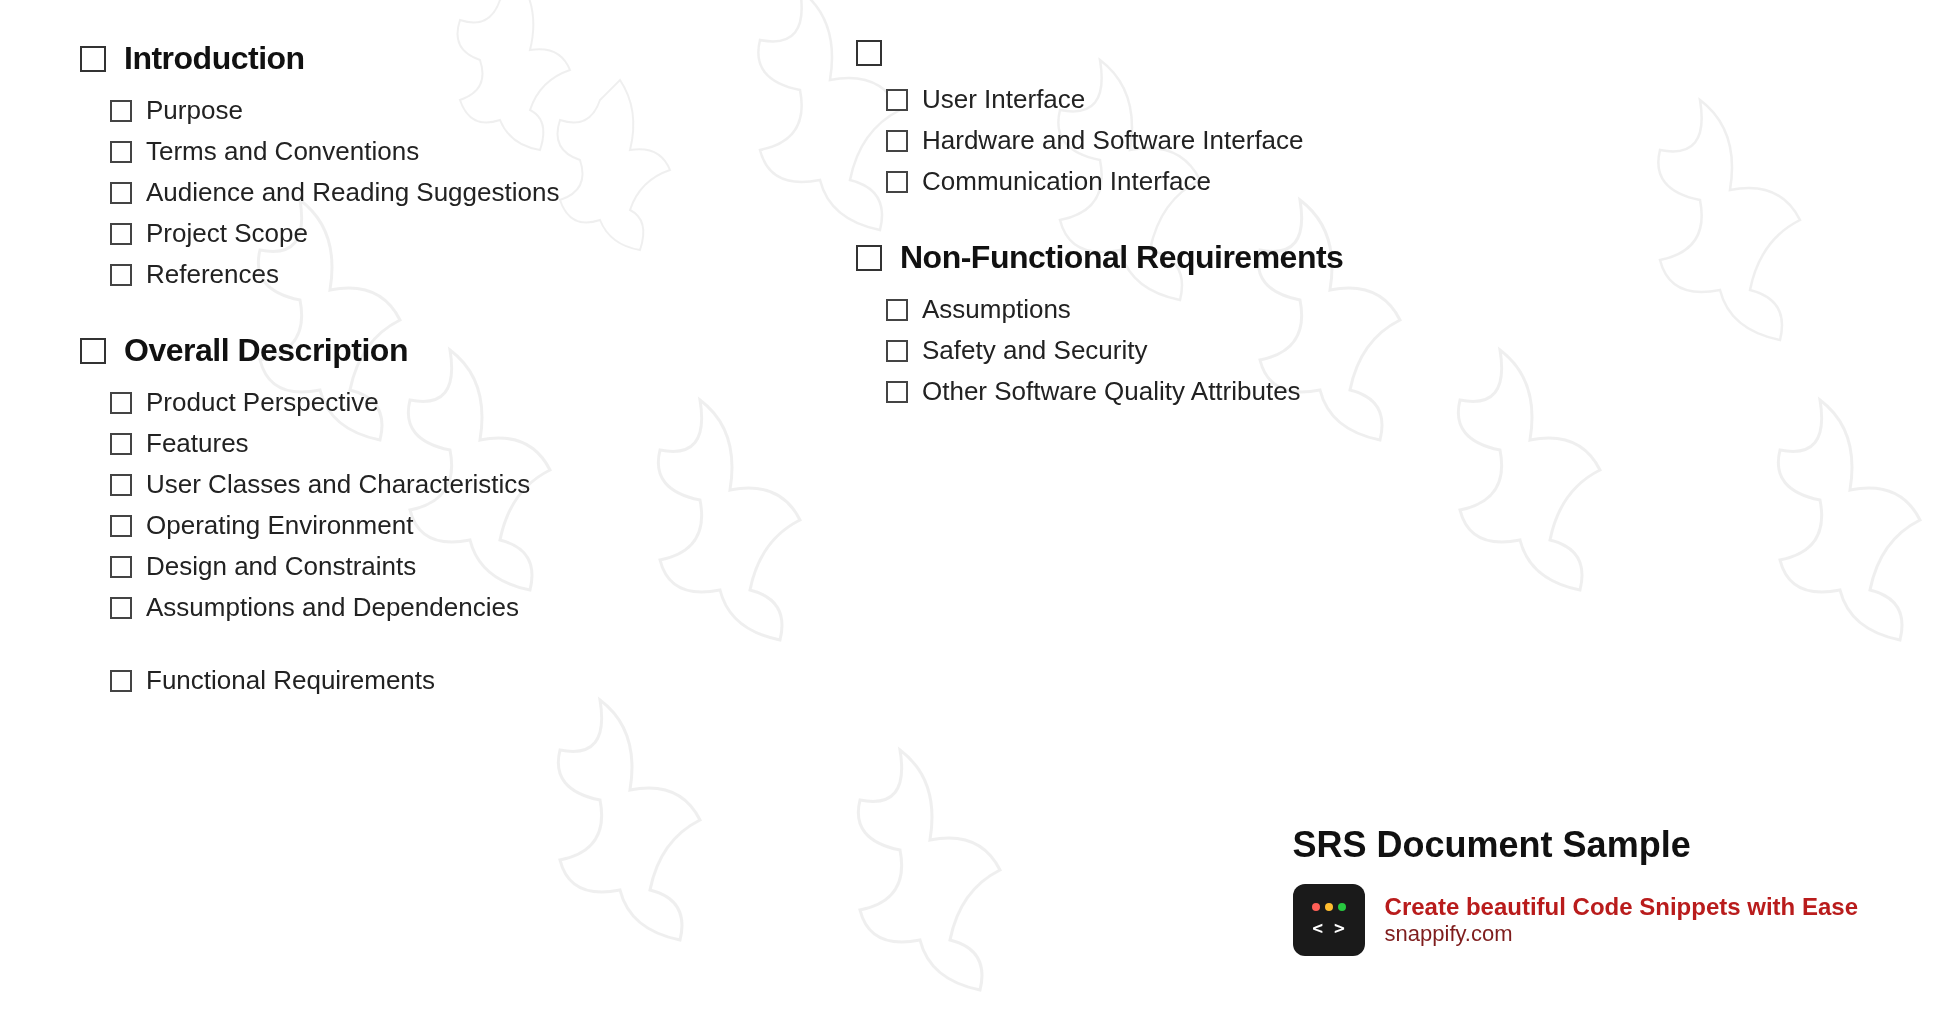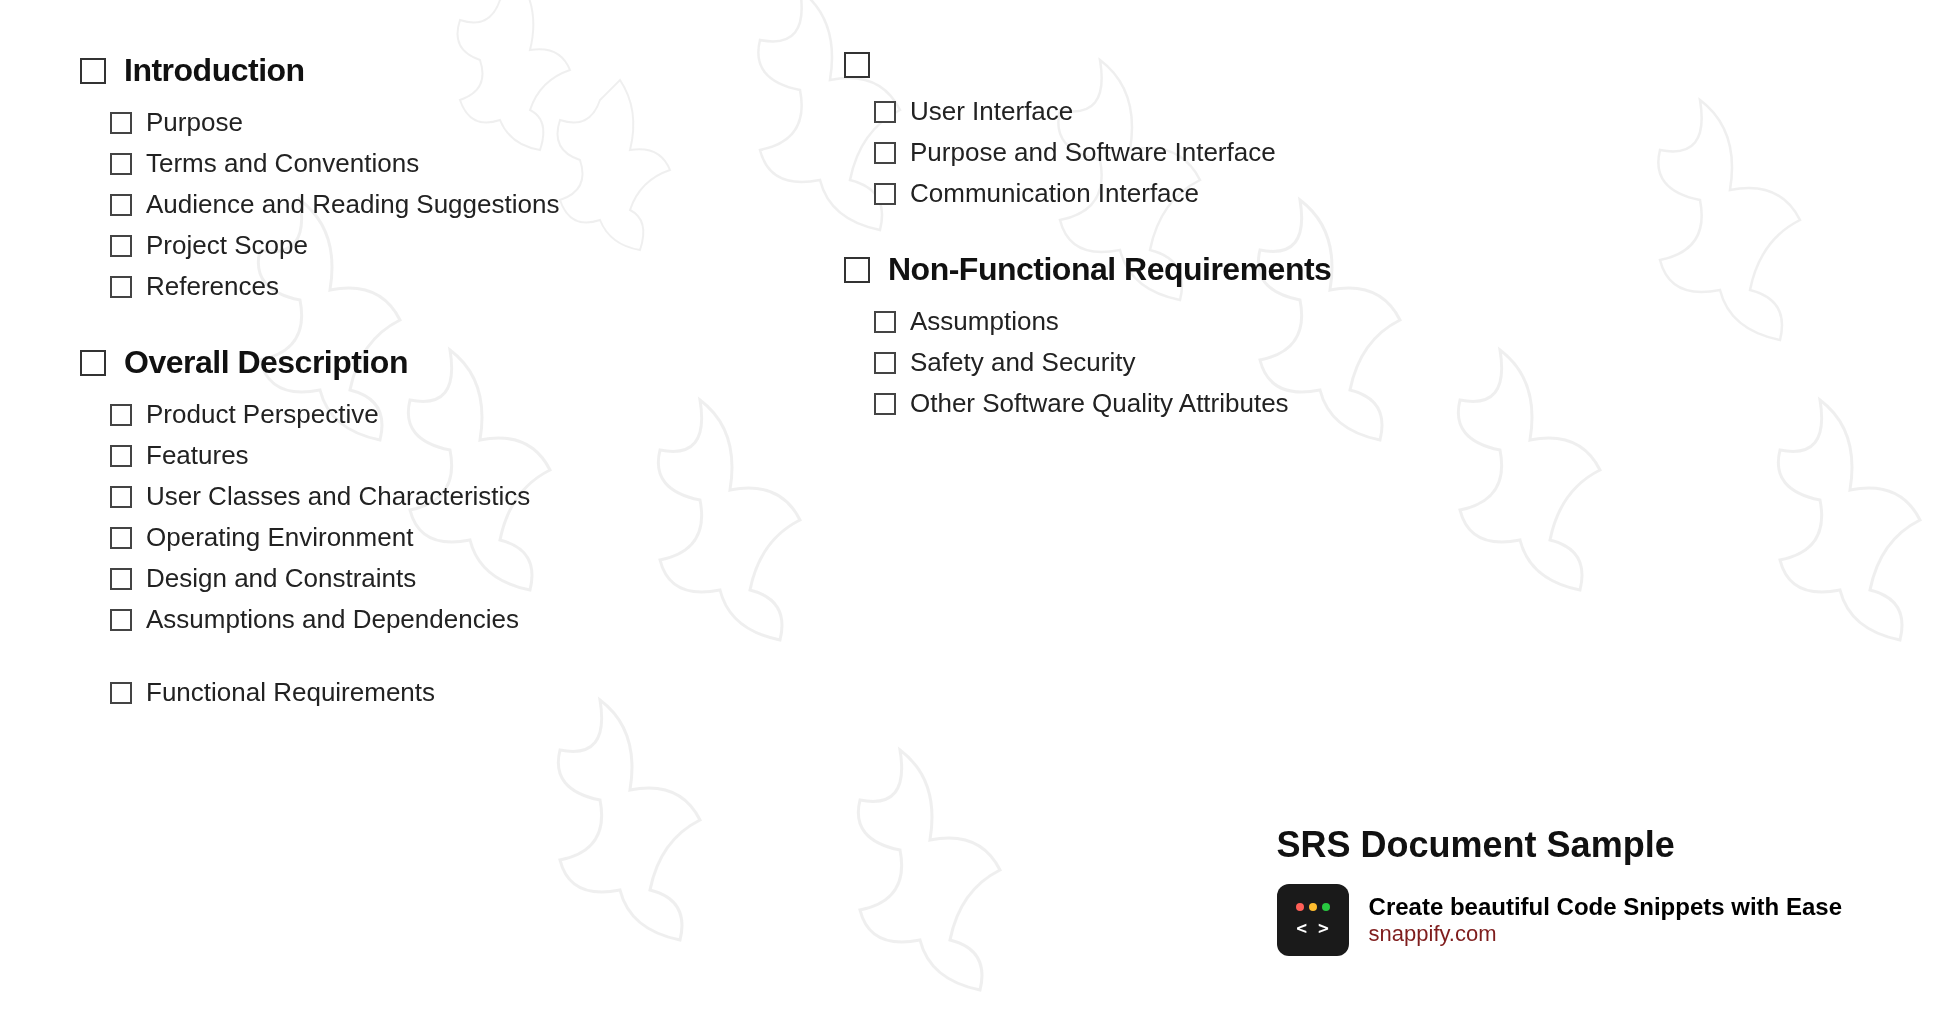--- a/index.html
+++ b/index.html
@@ -23,22 +23,22 @@
 
     .bg-decoration svg {
       width: 100%;
       height: 100%;
     }
 
     .content {
       position: relative;
       z-index: 1;
       display: flex;
-      padding: 52px 80px;
-      gap: 4px;
+      padding: 40px 80px;
+      gap: 16px;
     }
 
     .left-column {
       flex: 0 0 680px;
       padding-right: 40px;
     }
 
     .right-column {
       flex: 1;
       padding-left: 80px;
@@ -98,21 +98,21 @@
     .sub-item-label {
       font-size: 26px;
       color: #222222;
       font-weight: 400;
     }
 
     
     .promo-section {
       position: absolute;
       bottom: 60px;
-      right: 96px;
+      right: 80px;
       z-index: 2;
     }
 
     .promo-title {
       font-size: 36px;
       font-weight: 800;
       color: #111111;
       margin-bottom: 18px;
       text-align: left;
     }
@@ -159,21 +159,21 @@
 
     .promo-icon-inner {
       display: flex;
       flex-direction: column;
       align-items: center;
     }
 
     .promo-text-main {
       font-size: 24px;
       font-weight: 700;
-      color: #000000;
+      color: #b91c1c;
     }
 
     .promo-text-sub {
       font-size: 22px;
       color: #7f1d1d;
       font-weight: 400;
     }
   </style>
 </head>
 <body>
@@ -287,21 +287,21 @@
       <div class="section-header">
         <div class="checkbox"></div>
       </div>
       <div class="sub-items">
         <div class="sub-item">
           <div class="sub-item-checkbox"></div>
           <span class="sub-item-label">User Interface</span>
         </div>
         <div class="sub-item">
           <div class="sub-item-checkbox"></div>
-          <span class="sub-item-label">Purpose and Software Interface</span>
+          <span class="sub-item-label">Hardware and Software Interface</span>
         </div>
         <div class="sub-item">
           <div class="sub-item-checkbox"></div>
           <span class="sub-item-label">Communication Interface</span>
         </div>
       </div>
     </div>
 
     <div class="section" style="margin-top: 40px;">
       <div class="section-header">

